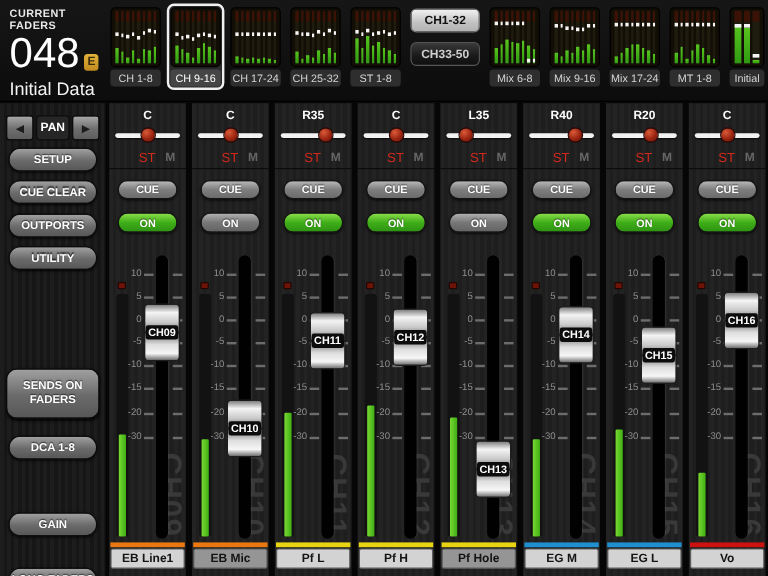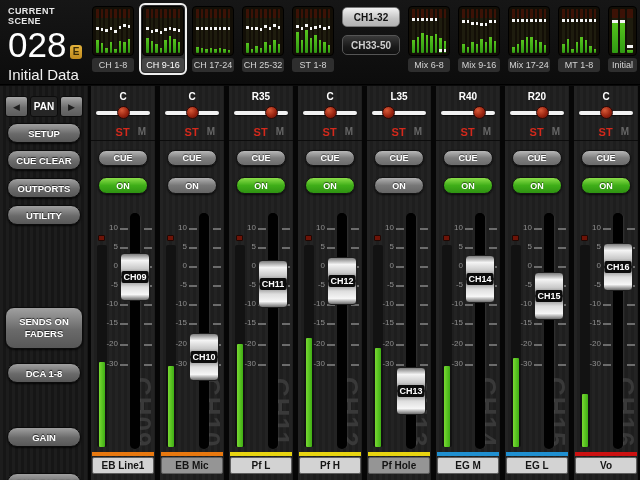--- a/index.html
+++ b/index.html
@@ -66,21 +66,21 @@
   .pan-label { height:17px; padding-top:5px; text-align:center; font-size:10px;
                font-weight:bold; color:#fff; }
   .pan-slider { position:relative; height:20px; }
   .pan-track { position:absolute; left:5px; right:5px; top:8px; height:4px; background:#f2f2f2;
                border-radius:2px; box-shadow:0 1px 1px rgba(0,0,0,.6); }
   .pan-dot { position:absolute; top:3px; width:13px; height:13px; border-radius:50%;
              background:radial-gradient(circle at 35% 30%, #d85a38, #9a2410 55%, #5a1108);
              border:1px solid #2a0806; }
   .stm-row { height:18px; display:flex; justify-content:flex-end; align-items:center;
              gap:8px; padding-right:9px; border-bottom:1px solid #0c0c0c; }
-  .st-flag { font-size:11px; font-weight:bold; color:#d3291c; }
+  .st-flag { font-size:11px; font-weight:normal; color:#d3291c; }
   .m-flag { font-size:10px; font-weight:bold; color:#666; }
   .pill { display:block; width:50px; border-radius:9px; border:1px solid #131313;
           color:#fff; font-size:9px; font-weight:bold; text-align:center;
           text-shadow:0 -1px 1px rgba(0,0,0,.6); box-shadow:0 1px 2px rgba(0,0,0,.7); }
   .cue-btn { margin:9px auto 0; height:16px; line-height:15px;
              background:linear-gradient(180deg,#b8b8b8,#7e7e7e 50%,#6b6b6b); }
   .on-btn { margin:11px auto 0; height:17px; line-height:16px; }
   .on-btn.on { background:linear-gradient(180deg,#8ade49,#3fae18 50%,#2e9212); }
   .on-btn.off { background:linear-gradient(180deg,#b0b0b0,#777 50%,#646464); }
 
@@ -111,23 +111,23 @@
               text-align:center; line-height:15px; }
   .name-box.off { background:#959595; }
 </style>
 </head>
 <body>
 
 <div id="app">
 
   <div class="topbar">
     <div class="scene">
-      <div class="scene-label">CURRENT SCENE</div>
+      <div class="scene-label">CURRENT FADERS</div>
       <div class="scene-numrow">
-        <div class="scene-number">028</div>
+        <div class="scene-number">048</div>
         <div class="edit-badge">E</div>
       </div>
       <div class="scene-name">Initial Data</div>
     </div>
     <div class="blocks" id="blocks">
   <div class="navblock">
     <div class="meterbox">
             <div class="mbar">
               <div class="redtop"></div>
               <div class="gfill" style="height: 30%;"></div>

